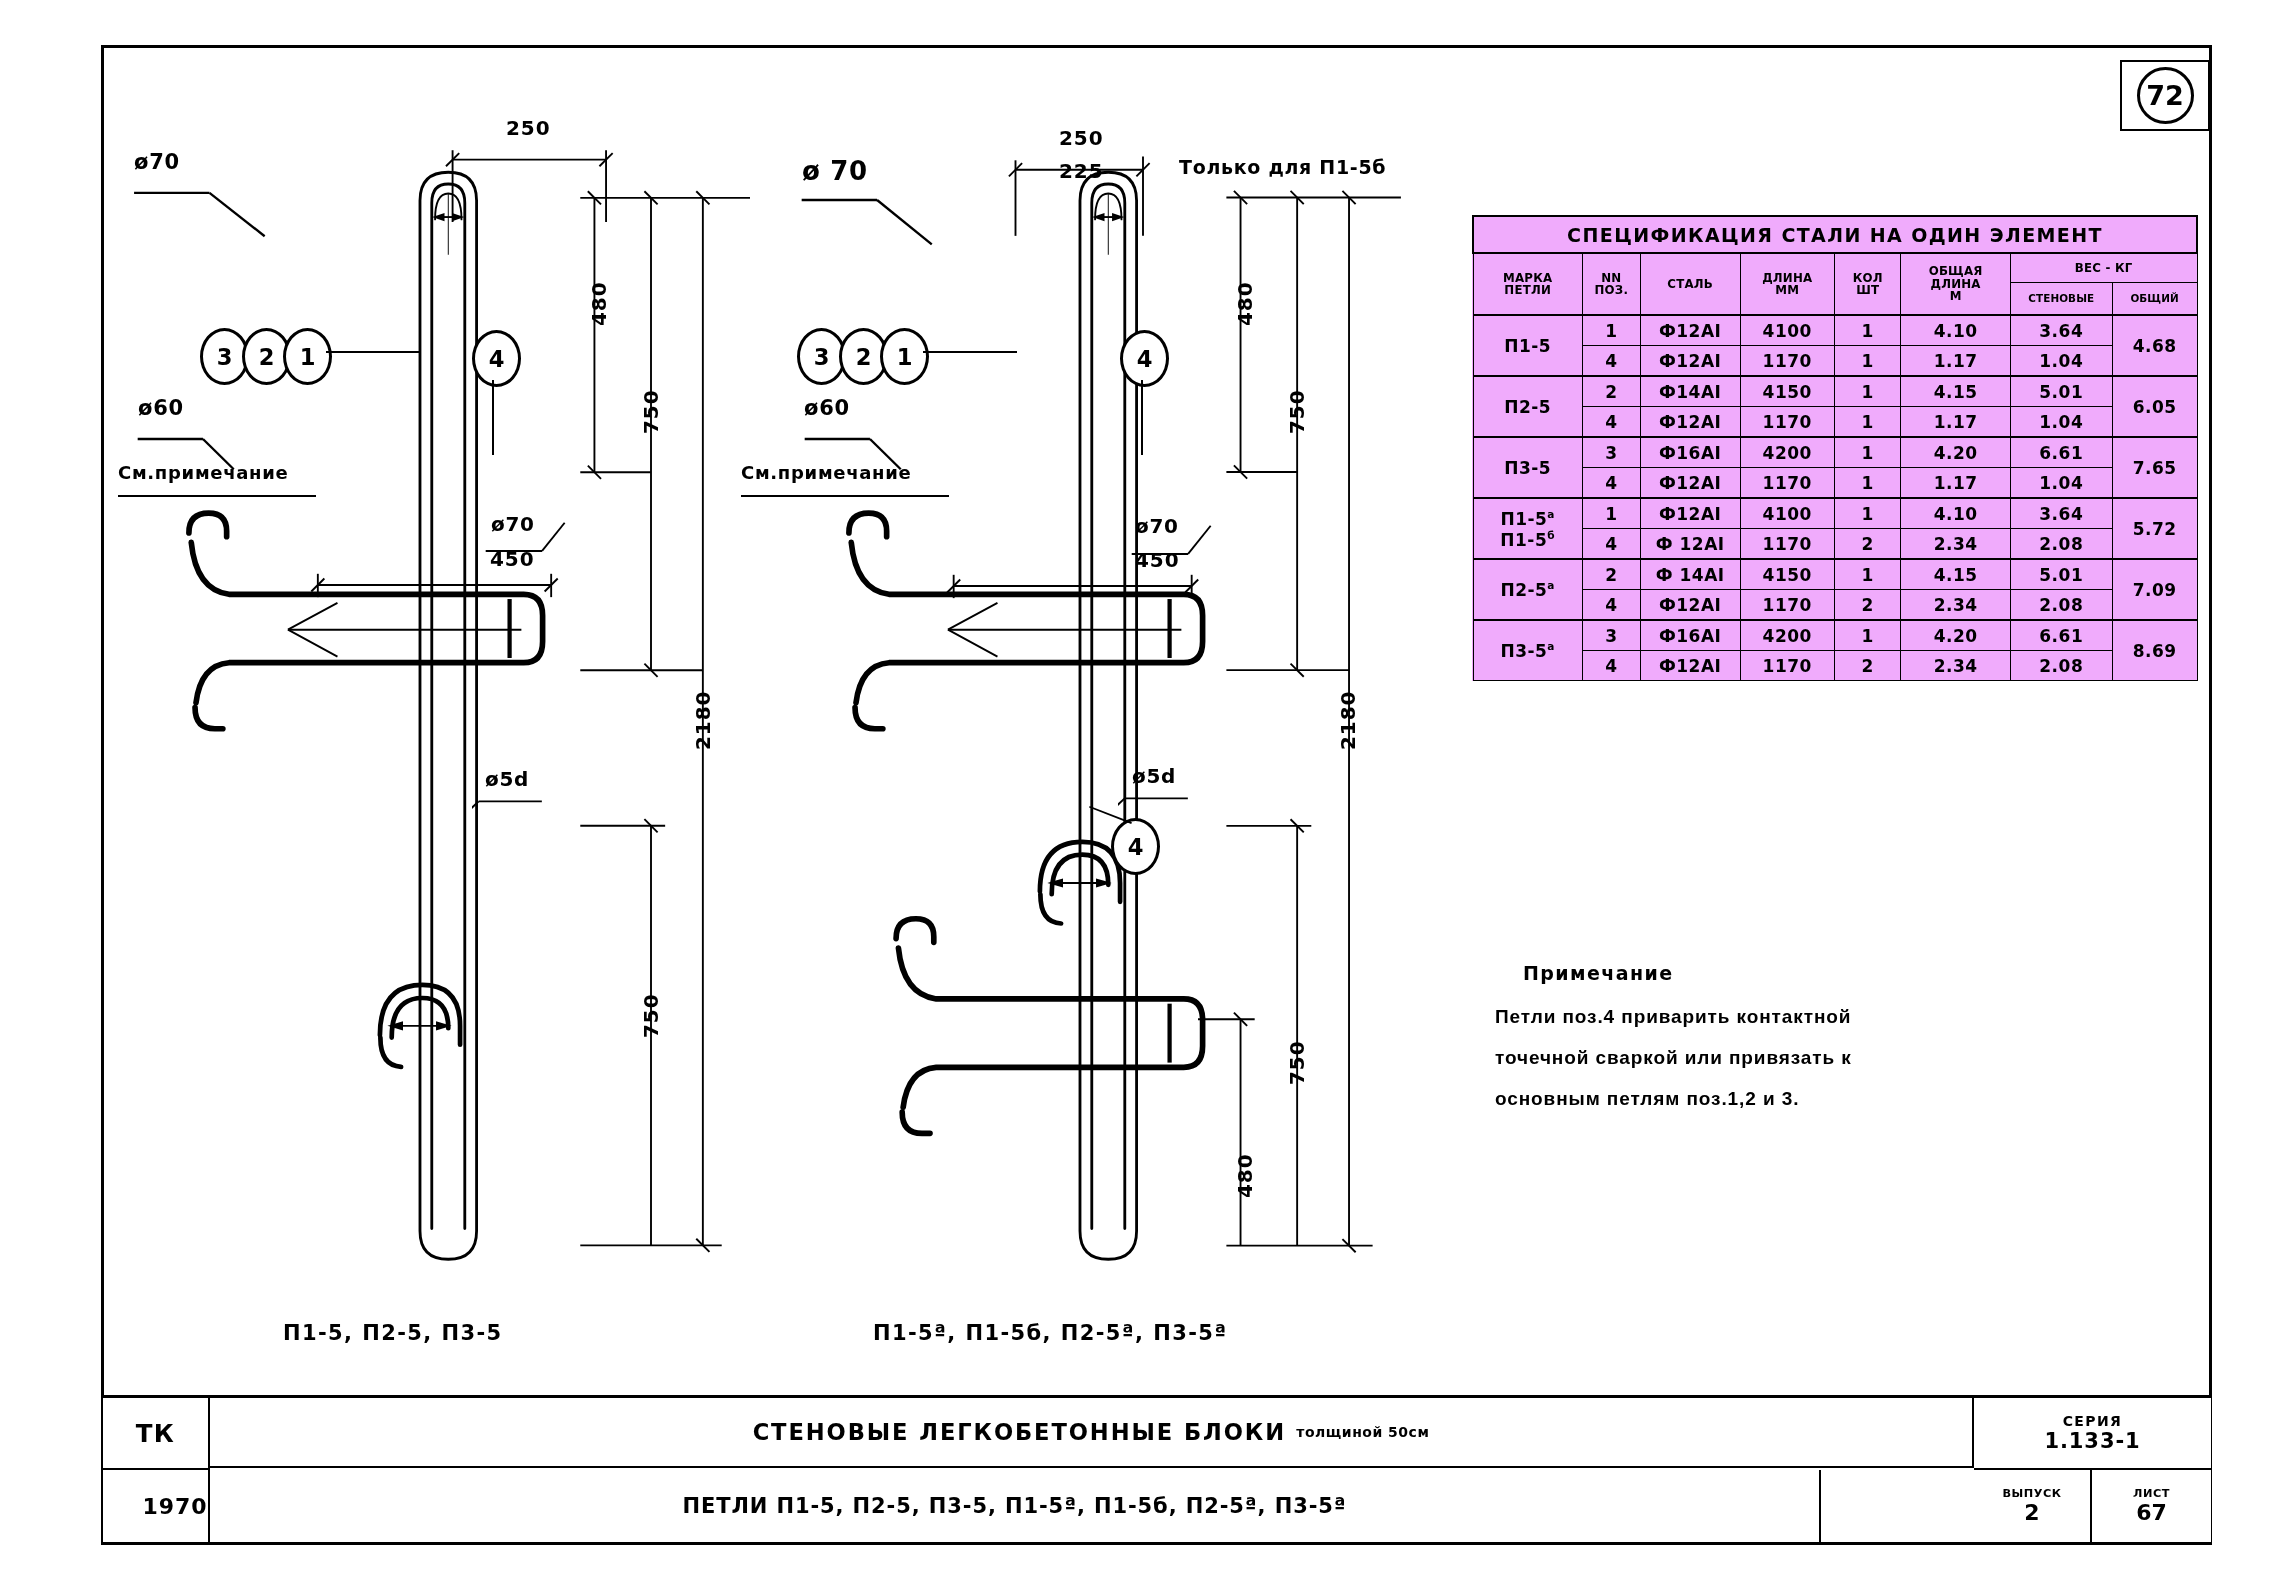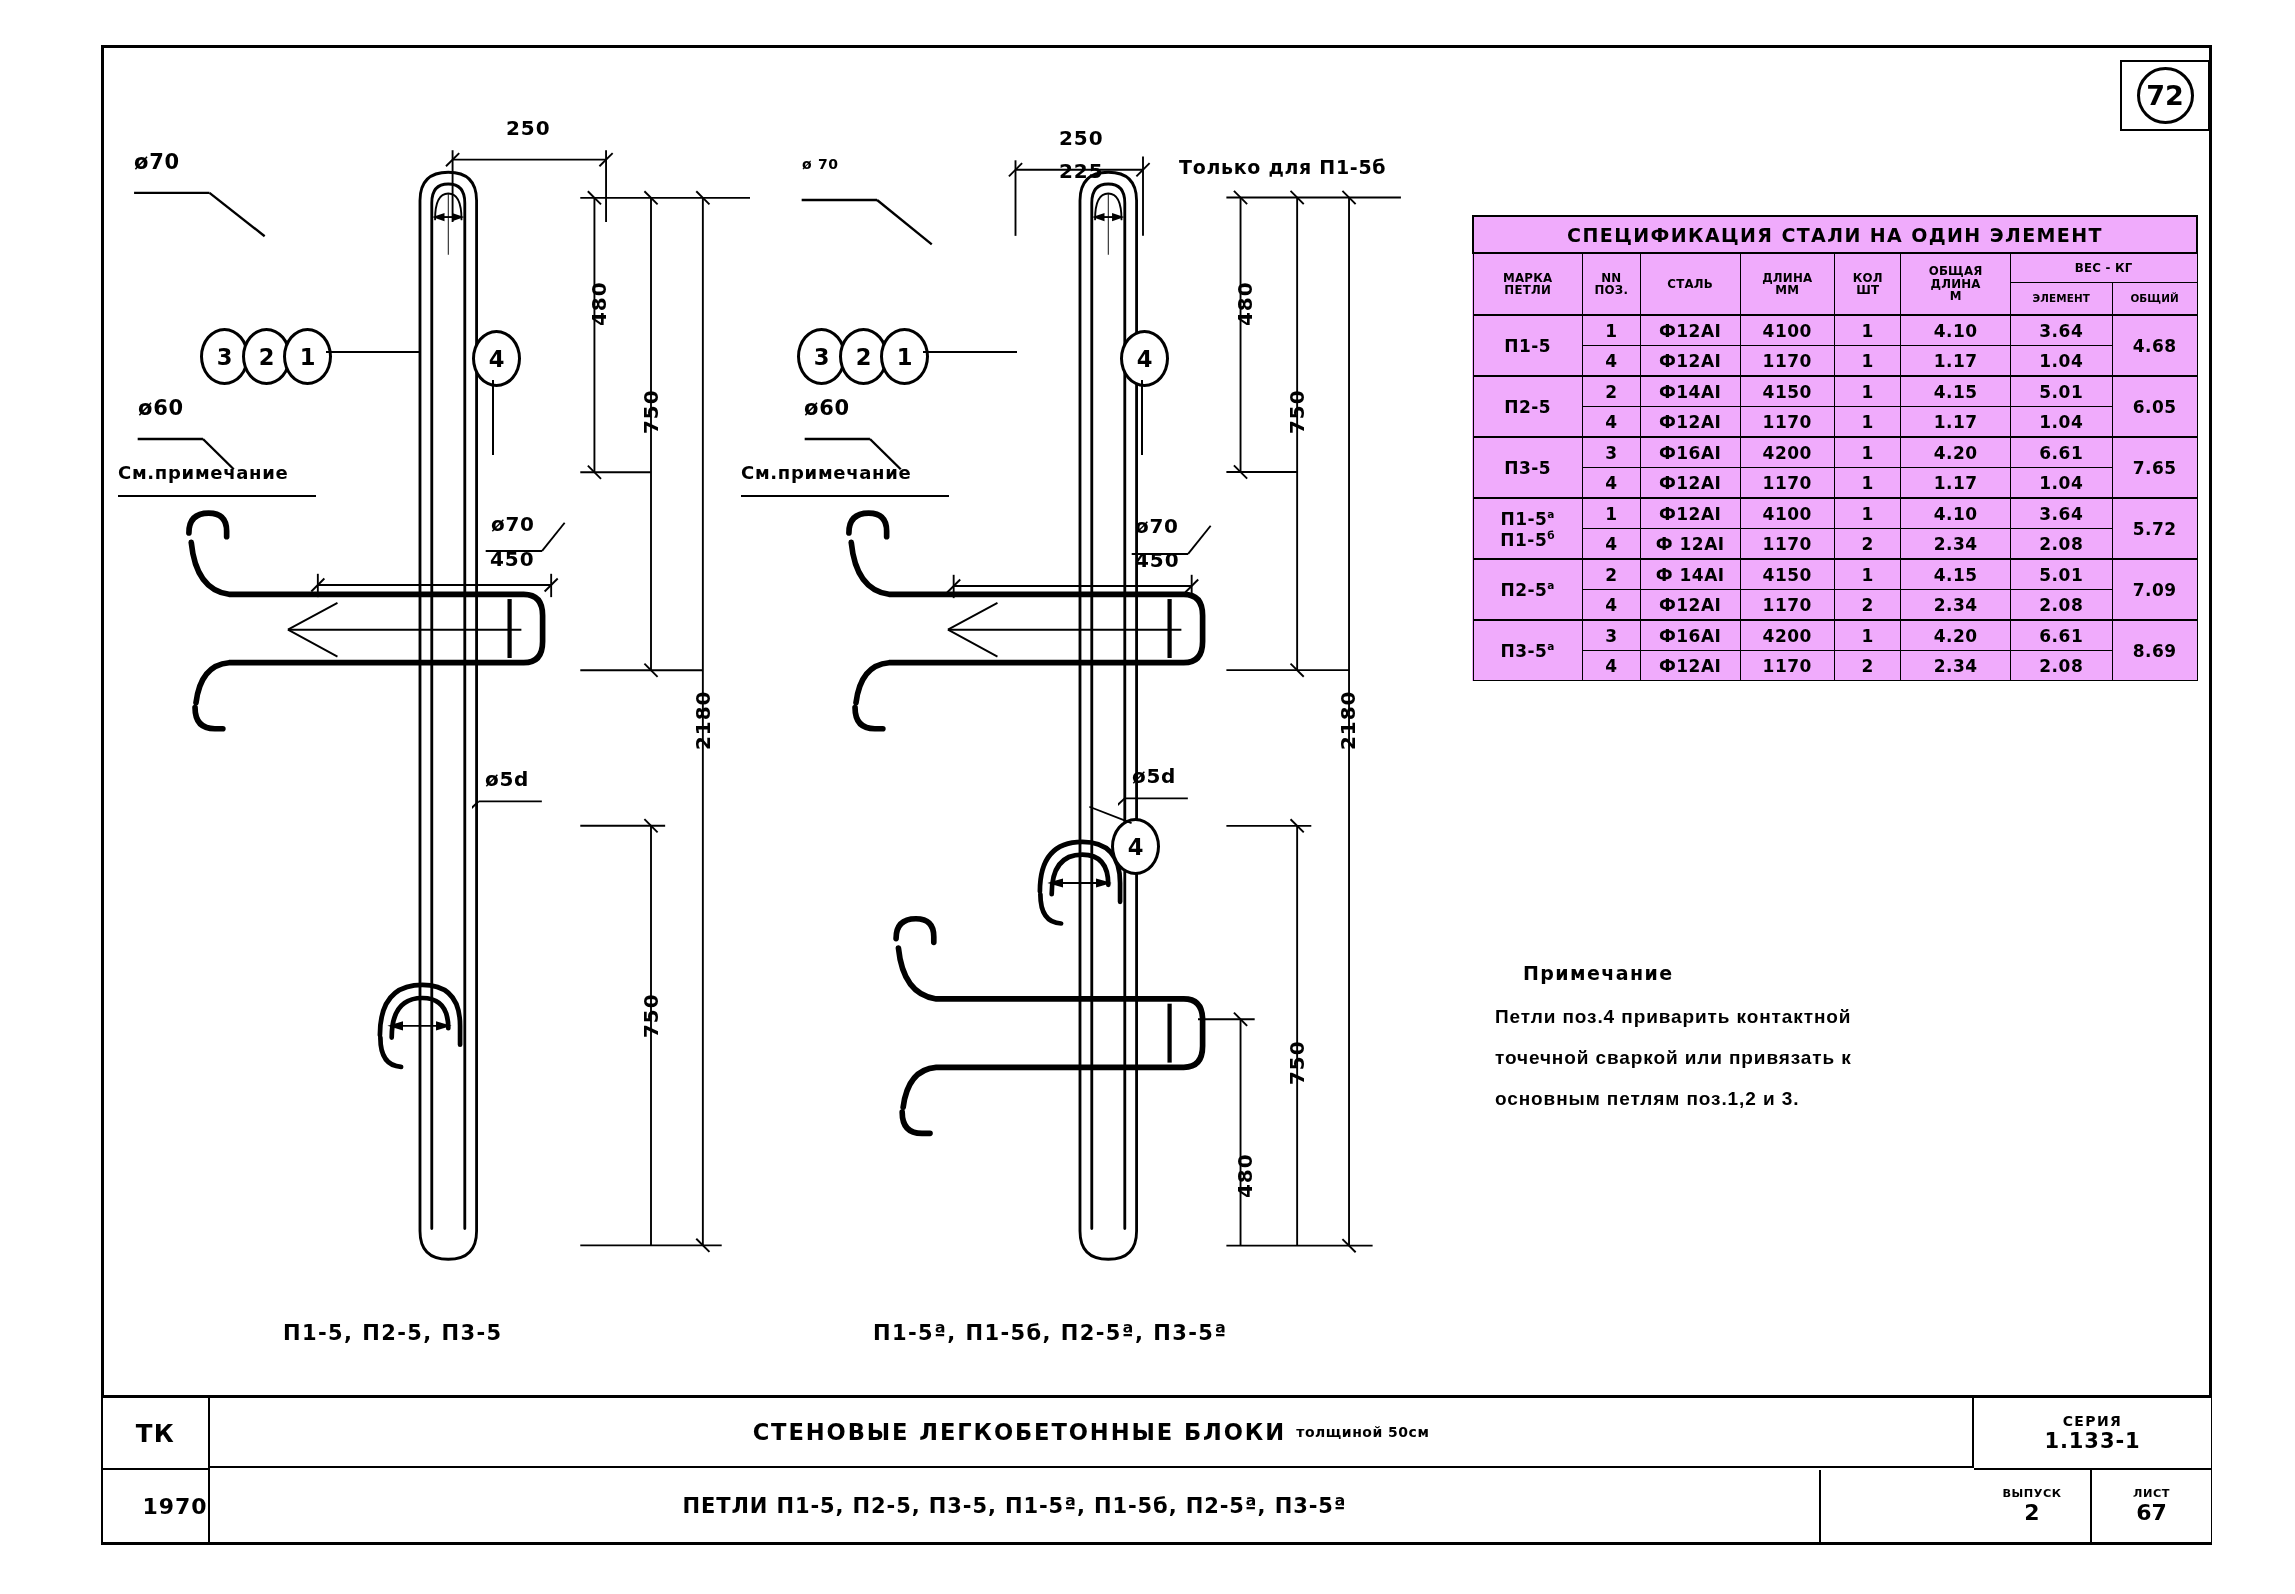--- a/index.html
+++ b/index.html
@@ -270,21 +270,21 @@
       <path d="M 556 1646 Q 556 1706 600 1708"></path>
     </g>
     <g stroke="#000" stroke-width="4" fill="#000">
       <line x1="578" y1="1622" x2="700" y2="1622"></line>
       <polygon points="578,1622 602,1615 602,1629"></polygon>
       <polygon points="700,1622 676,1615 676,1629"></polygon>
       <line x1="640" y1="1515" x2="640" y2="1706" stroke-width="2"></line>
     </g>
   </svg>
 
-  <div class="t" style="left:802px;top:156px;font-size:14px;">ø 70</div>
+  <div class="t" style="left:802px;top:156px;font-size:26px;">ø 70</div>
   <svg style="position:absolute;left:796px;top:163px;width:198px;height:90px;" viewBox="0 0 420 190" width="198" height="90">
     <g stroke="#000" stroke-width="5" fill="none">
       <line x1="12" y1="78" x2="172" y2="78"></line>
       <line x1="172" y1="78" x2="288" y2="172"></line>
     </g>
   </svg>
 
   <div class="dim" style="position:absolute;left:1059px;top:126px;">250</div>
   <svg style="position:absolute;left:1007px;top:146px;width:170px;height:90px;" viewBox="0 0 360 190" width="170" height="90">
     <g stroke="#000" stroke-width="4">
@@ -420,21 +420,21 @@
           <div>ШТ</div>
         </td>
         <td class="hd" rowspan="2" style="width:101px;">
           <div>ОБЩАЯ</div>
           <div>ДЛИНА</div>
           <div>М</div>
         </td>
         <td class="hd" colspan="2" style="height:28px;">ВЕС - КГ</td>
       </tr>
       <tr>
-        <td class="hd hd-small" style="width:94px;height:31px;">ЭЛЕМЕНТ</td>
+        <td class="hd hd-small" style="width:94px;height:31px;">СТЕНОВЫЕ</td>
         <td class="hd hd-small" style="width:78px;height:31px;">ОБЩИЙ</td>
       </tr>
     </tbody>
     <tbody id="spec-body">
         <tr>
           <td class="d mark grp-top" rowspan="2">П1-5</td>
           <td class="d grp-top">1</td>
           <td class="d grp-top">Ф12АI</td>
           <td class="d grp-top">4100</td>
           <td class="d grp-top">1</td>

